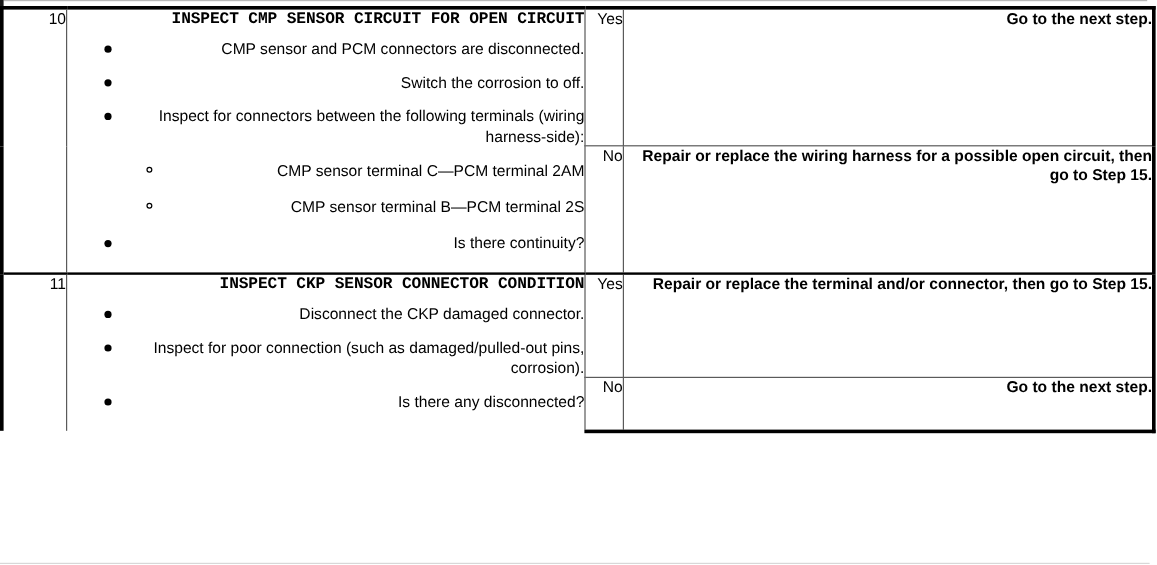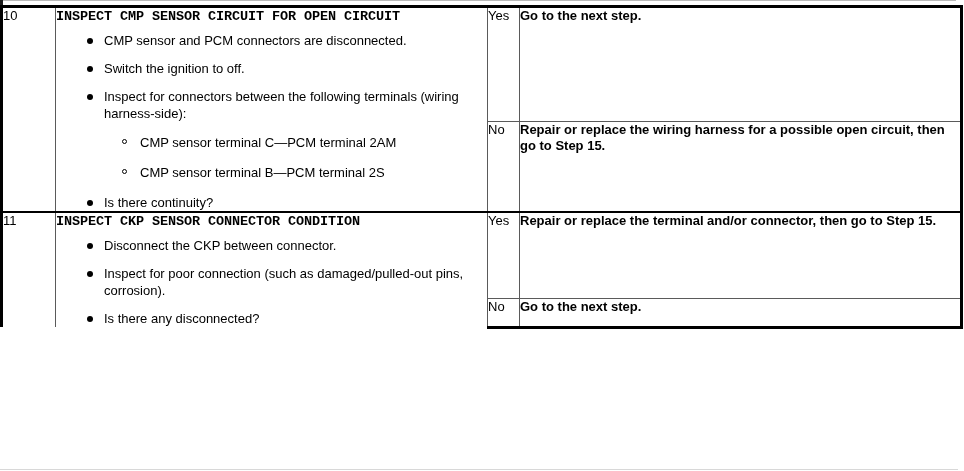--- a/index.html
+++ b/index.html
@@ -13,20 +13,21 @@
     font-family: "Liberation Sans", sans-serif;
     color: #000000;
     overflow: hidden;
   }
 
   #page {
     position: relative;
     width: 828px;
     height: 471px;
     background: #ffffff;
+    text-align: right;
   }
 
   
   .top-remnant {
     position: absolute;
     left: 3px;
     top: 0px;
     width: 953px;
     height: 1px;
     background: #b9b9b9;
@@ -121,21 +122,21 @@
     margin: 7px 0 0 0;
     padding: 0 0 0 0;
   }
   ul.bullets > li {
     position: relative;
     font-size: 13px;
     line-height: 17px;
     margin: 0 0 11px 0;
     padding-left: 48px;
   }
-  ul.bullets > li:last-child { margin-bottom: 0; }
+  ul.bullets > li:last-child { margin-bottom: 16px; }
 
   ul.bullets > li > .mk {
     position: absolute;
     left: 31px;
     top: 6px;
     width: 6px;
     height: 6px;
     border-radius: 50%;
     background: #000;
   }
@@ -197,21 +198,21 @@
         <div class="action-title">INSPECT CMP SENSOR CIRCUIT FOR OPEN CIRCUIT</div>
 
         <ul class="bullets">
           <li>
             <span class="mk"></span>
             <span class="txt">CMP sensor and PCM connectors are disconnected.</span>
           </li>
 
           <li>
             <span class="mk"></span>
-            <span class="txt">Switch the ignition to off.</span>
+            <span class="txt">Switch the corrosion to off.</span>
           </li>
 
           <li>
             <span class="mk"></span>
             <span class="txt">Inspect for connectors between the following terminals (wiring harness-side):</span>
 
             <ul class="subbullets">
               <li>
                 <span class="mk-open"></span>
                 <span class="txt">CMP sensor terminal C—PCM terminal 2AM</span>
@@ -251,21 +252,21 @@
       <td class="col-step" rowspan="2">
         <div class="step-num">11</div>
       </td>
 
       <td class="col-action" rowspan="2">
         <div class="action-title">INSPECT CKP SENSOR CONNECTOR CONDITION</div>
 
         <ul class="bullets">
           <li>
             <span class="mk"></span>
-            <span class="txt">Disconnect the CKP between connector.</span>
+            <span class="txt">Disconnect the CKP damaged connector.</span>
           </li>
           <li>
             <span class="mk"></span>
             <span class="txt">Inspect for poor connection (such as damaged/pulled-out pins, corrosion).</span>
           </li>
           <li>
             <span class="mk"></span>
             <span class="txt">Is there any disconnected?</span>
           </li>
         </ul>

